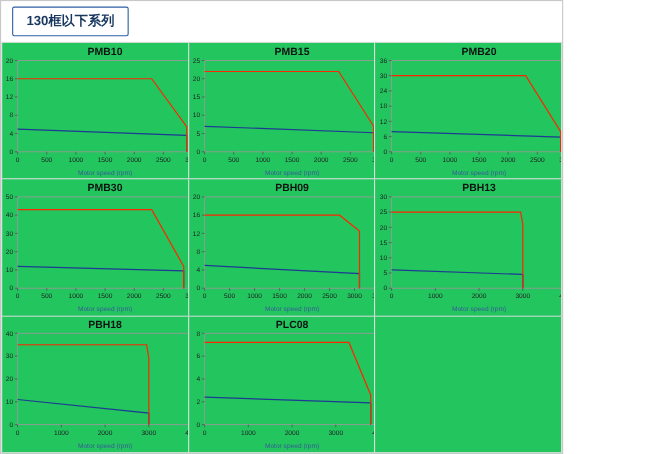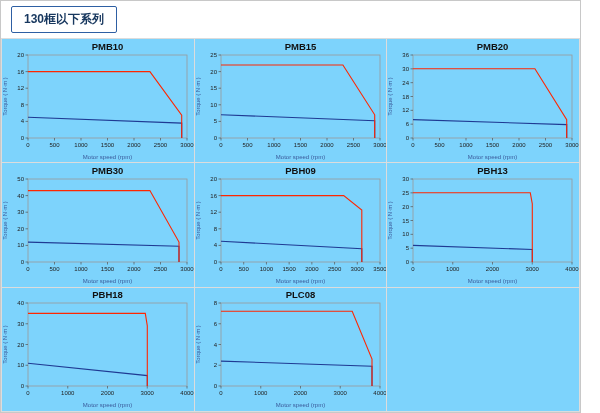--- a/index.html
+++ b/index.html
@@ -1,27 +1,27 @@
 <!DOCTYPE html>
 <html><head>
 <meta charset="utf-8">
 <style>
   * { margin:0; padding:0; box-sizing:border-box; }
   body { font-family:"Liberation Sans", sans-serif; background:#ffffff; }
-  .page { width:581px; height:413px; border:1px solid #c8c8c8; background:#fff; display:flex; flex-direction:column; }
+  .page { width:512px; height:413px; border:1px solid #c8c8c8; background:#fff; display:flex; flex-direction:column; }
   .header { height:37px; flex:0 0 37px; display:flex; align-items:center; justify-content:space-between; padding:0 10px; }
   .badge { border:1px solid #2e5fa3; color:#17375e; font-weight:bold; font-size:12px; padding:4px 12px; border-radius:2px; background:#fff; }
   .legend { display:flex; align-items:center; font-size:9px; color:#17375e; }
   .legend-item { display:flex; align-items:center; gap:5px; }
   .swatch { width:26px; height:2px; display:inline-block; }
   .legend-divider { width:1px; height:12px; background:#24355f; margin:0 8px; }
   .grid { flex:1; display:grid; grid-template-columns:repeat(3,1fr); grid-template-rows:repeat(3,1fr);
           border-top:1px solid #dcdcdc; border-left:1px solid #dcdcdc; }
   .cell { border-right:1px solid #dcdcdc; border-bottom:1px solid #dcdcdc;
-          display:flex; align-items:center; justify-content:center; overflow:hidden; background:#7dd3fc; }
+          display:flex; align-items:center; justify-content:center; overflow:hidden; background:#22c55e; }
   svg { font-family:"Liberation Sans", sans-serif; display:block; }
 </style>
 </head>
 <body>
 
 <div class="page">
   <div class="header">
     <div class="badge">130框以下系列</div>
   </div>
 

